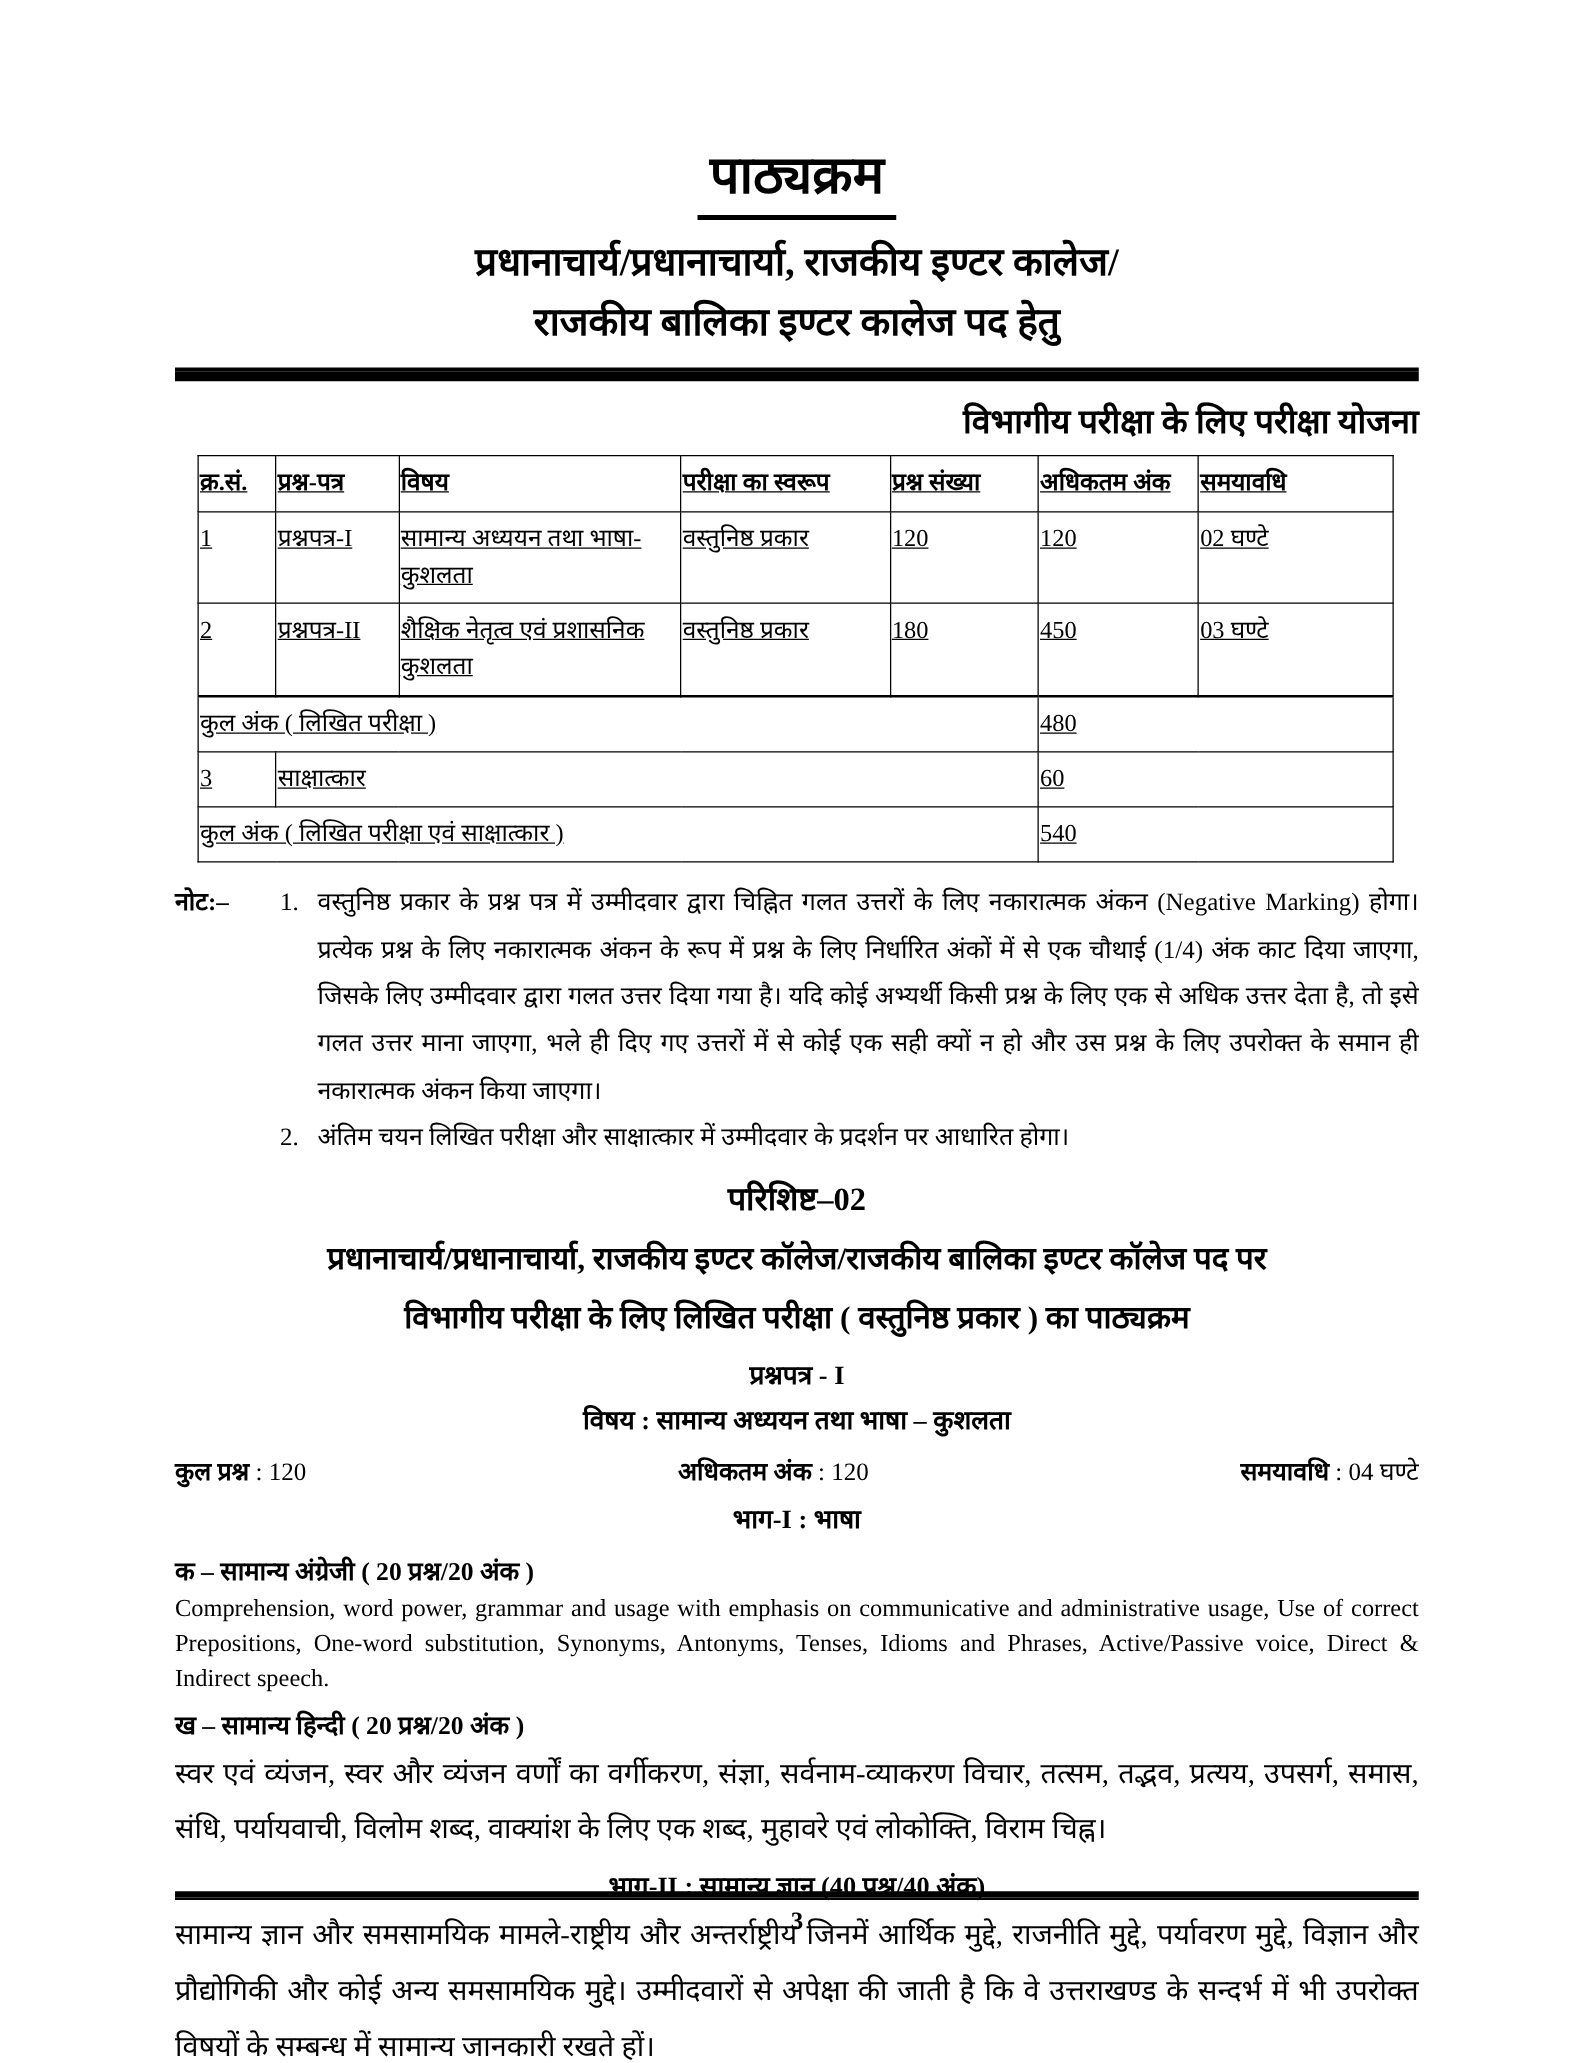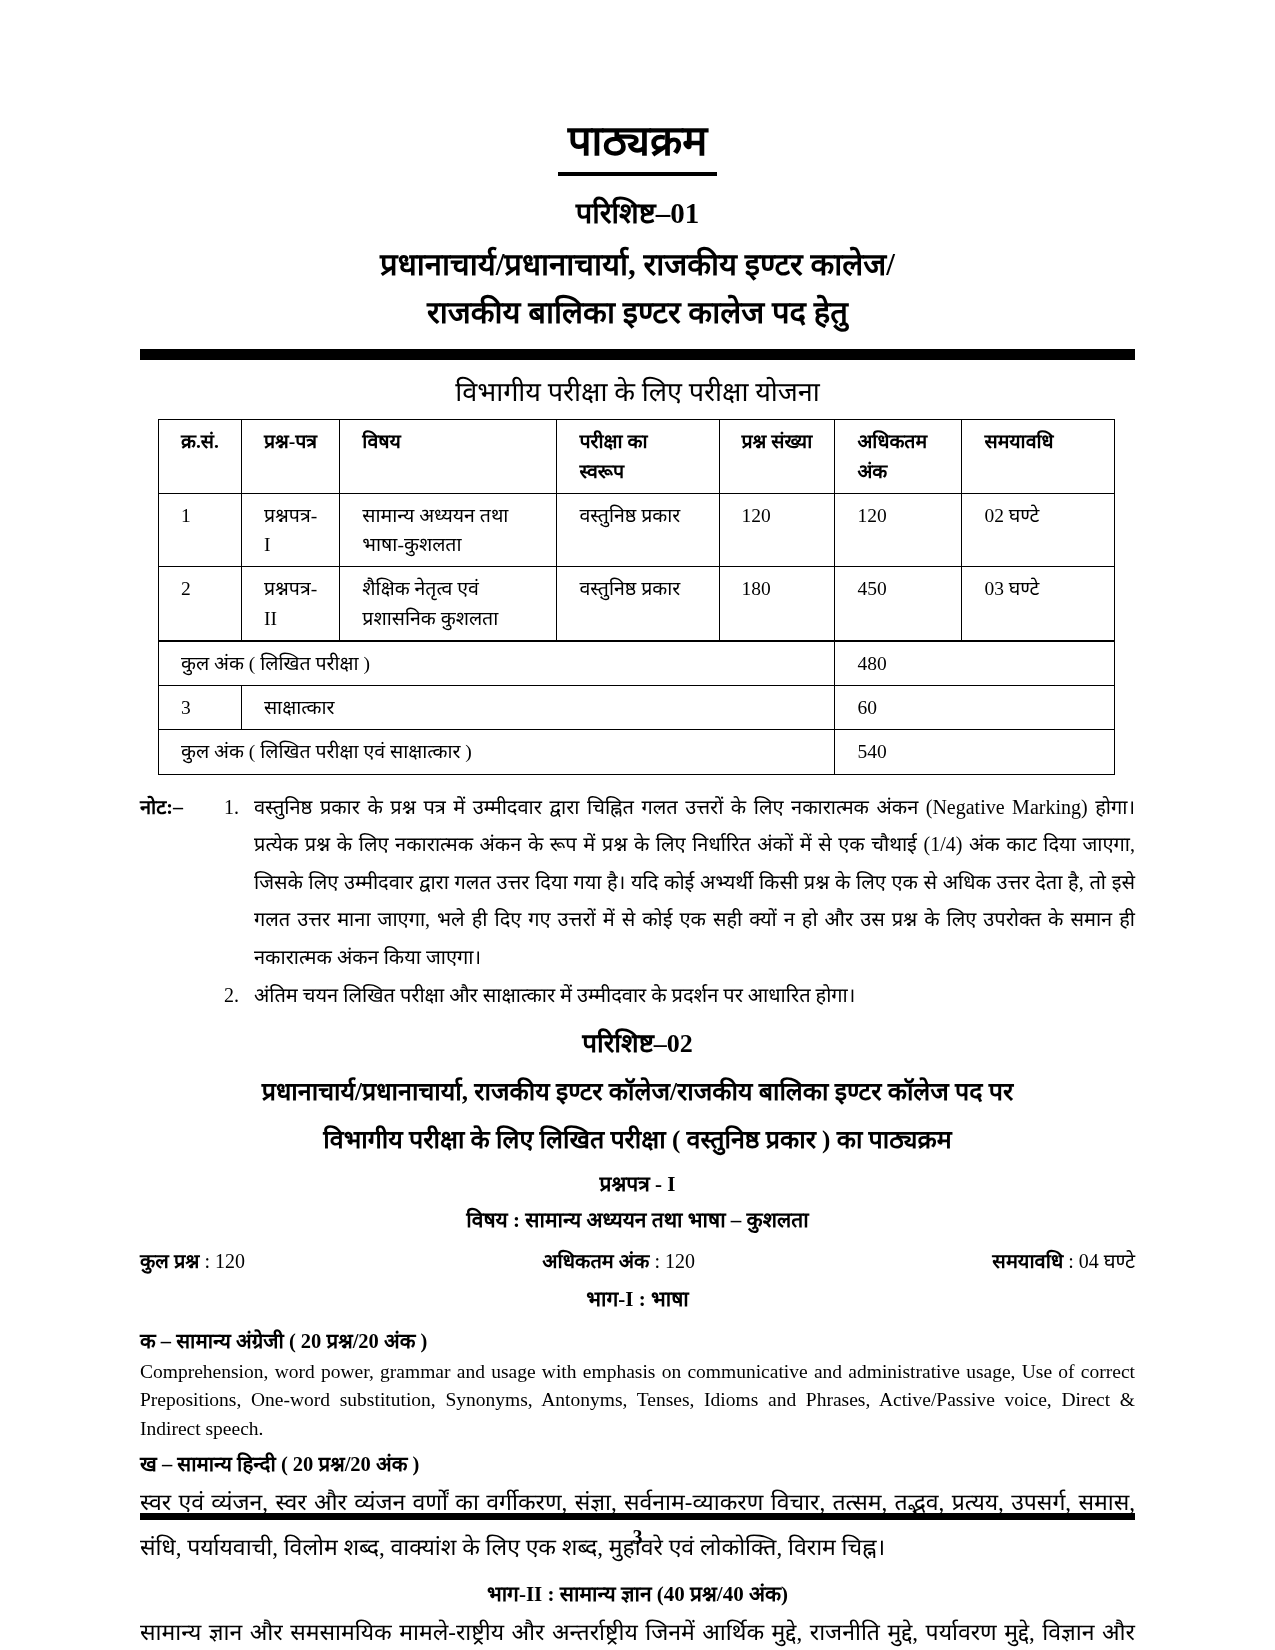--- a/index.html
+++ b/index.html
@@ -42,40 +42,41 @@
     margin-top: 10px;
   }
   
   .rule-thin-thick {
     margin-top: 12px;
     height: 4px;
     border-top: 3px solid #000;
     border-bottom: 8px solid #000;
   }
   .table-title {
-    text-align: center;
+    text-align: right;
     font-size: 27px;
-    font-weight: normal;
+    font-weight: bold;
     margin-top: 12px;
     margin-bottom: 10px;
   }
   
   table.plan {
     width: 957px;
     margin-left: 18px;
     border-collapse: collapse;
     font-size: 19.5px;
   }
   table.plan th, table.plan td {
     border: 1.6px solid #000;
-    padding: 7px 22px;
+    padding: 7px 1px;
     vertical-align: top;
     font-weight: normal;
     text-align: left;
     line-height: 1.5;
+    text-decoration: underline;
   }
   table.plan th { font-weight: bold; }
   th.c-sno   { width: 6.5%;  }
   th.c-paper { width: 10.3%; }
   th.c-subj  { width: 23.6%; }
   th.c-type  { width: 17.5%; }
   th.c-qty   { width: 12.4%; }
   th.c-marks { width: 13.4%; }
   th.c-dur   { width: 16.3%; }
   td.sno { text-align: center; font-weight: bold; }
@@ -156,21 +157,20 @@
 </style>
 </head>
 <body>
 
 <div class="page">
 
   <div class="doc-title-wrap">
     <span class="doc-title">पाठ्यक्रम</span>
   </div>
 
-  <div class="appx-label">परिशिष्ट–01</div>
   <div class="appx1-heading">
     <div>प्रधानाचार्य/प्रधानाचार्या, राजकीय इण्टर कालेज/</div>
     <div>राजकीय बालिका इण्टर कालेज पद हेतु</div>
   </div>
 
   <div class="rule-thin-thick"></div>
 
   <div class="table-title">विभागीय परीक्षा के लिए परीक्षा योजना</div>
 
   <table class="plan">

